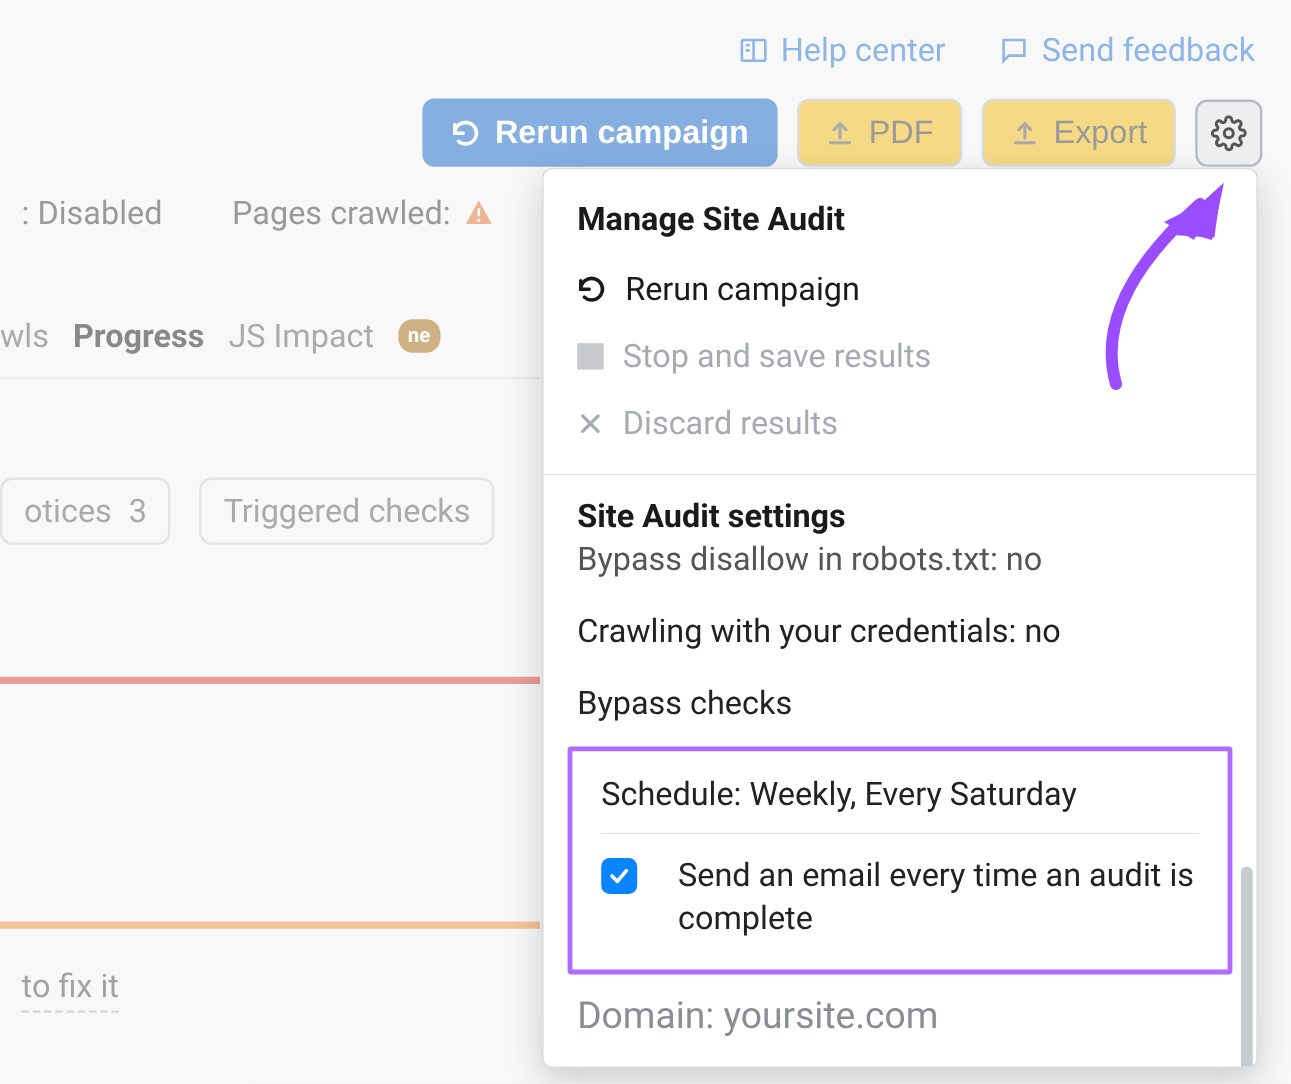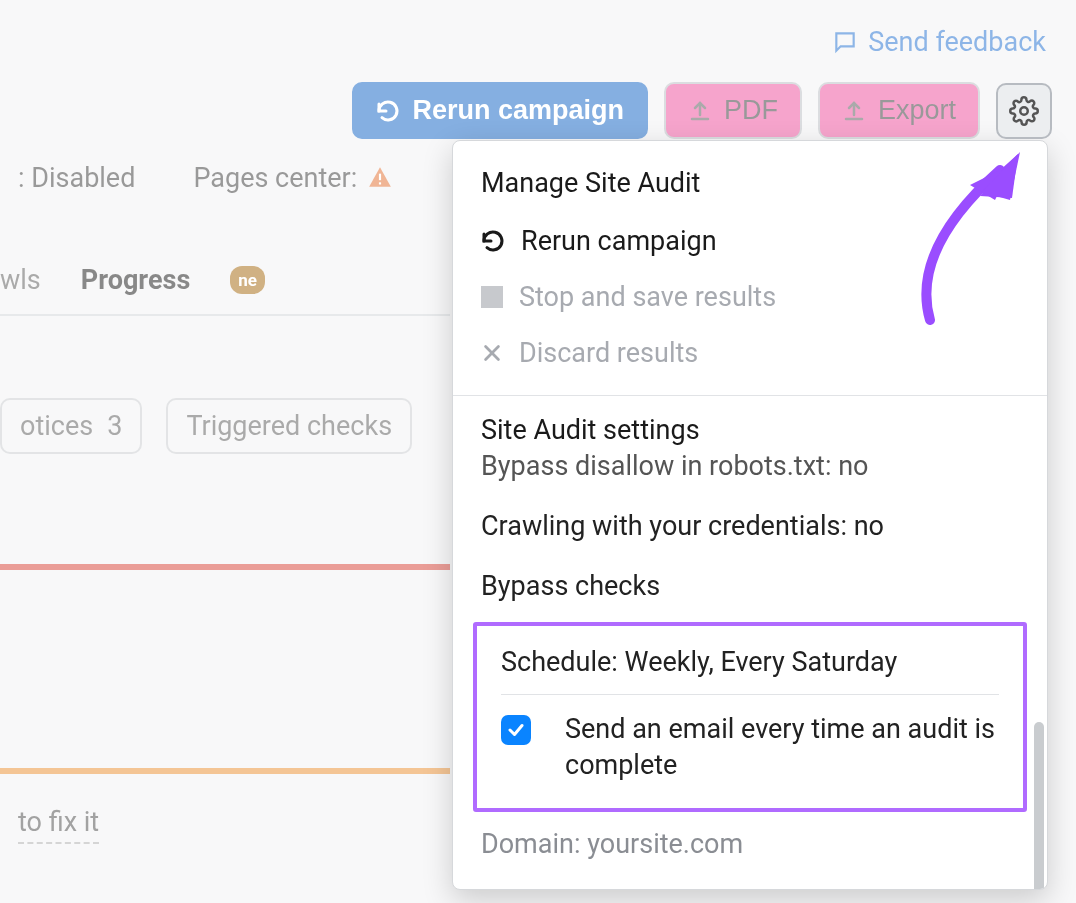--- a/index.html
+++ b/index.html
@@ -45,21 +45,21 @@
     padding-right: 24px;
     align-items:center;
   }
   .btn {
     display:flex; align-items:center; gap:12px;
     border-radius:10px;
     padding: 10px 22px;
     font-size: 27px;
     line-height:1;
     border:2px solid #b7bbc1;
-    background:#ec4899;
+    background:#eab308;
     color:#333;
     height:57px;
   }
   .btn.primary {
     background:#0a5ec2;
     border-color:#0a5ec2;
     color:#fff;
     font-weight:600;
   }
   .iconbtn {
@@ -73,21 +73,21 @@
   }
   
   .fadecontent {
     position:absolute;
     top: 150px; left:0; right:0; bottom:0;
     color:#333;
     font-size:27px;
   }
   .row1 { position:absolute; top:12px; left:0; display:flex; gap:28px; align-items:center; }
   .warnicon { color:#d94d1a; }
-  .tabs { position:absolute; top:114px; left:0; display:flex; gap:40px; align-items:center; border-bottom:2px solid #cfd2d6; padding-bottom:18px; width:450px;}
+  .tabs { position:absolute; top:114px; left:0; display:flex; gap:20px; align-items:center; border-bottom:2px solid #cfd2d6; padding-bottom:18px; width:450px;}
   .tabs .tab { color:#555; }
   .tabs .tab.active { color:#111; font-weight:700; }
   .newbadge { background:#a16207; color:#fff; font-size:17px; padding:4px 8px; border-radius:12px; font-weight:700; }
   .chips { position:absolute; top:248px; left:0; display:flex; gap:24px; }
   .chip { border:2px solid #c6c9cd; border-radius:10px; padding:10px 18px; color:#555; display:flex; gap:14px; align-items:center;}
   .redline { position:absolute; top:414px; left:0; width:450px; height:6px; background:#d53b2f; }
   .orangeline { position:absolute; top:618px; left:0; width:450px; height:6px; background:#e88a2a; }
   .fixtext { position:absolute; top:656px; left:18px; color:#444; border-bottom:2px dashed #aaa; padding-bottom:4px;}
   
   .panel {
@@ -98,21 +98,21 @@
     height: 750px;
     background:#fff;
     border:1px solid #d6d8db;
     border-radius:8px;
     box-shadow: 0 10px 30px rgba(0,0,0,0.18);
     z-index:10;
     display:flex;
     flex-direction:column;
     overflow:hidden;
   }
-  .panel h3 { font-size:27px; font-weight:400; color:#1a1a1a; padding: 26px 28px 14px; }
+  .panel h3 { font-size:27px; font-weight:700; color:#1a1a1a; padding: 26px 28px 14px; }
   .menuitem { display:flex; align-items:center; gap:16px; padding: 12px 28px; font-size:27px; }
   .menuitem.enabled { color:#1a1a1a; }
   .menuitem.disabled { color:#a7aab0; }
   .menuitem .sqicon { width:22px; height:22px; background:#c7c9cd; }
   .divider { height:1px; background:#e1e3e6; margin: 14px 0 0; }
   .settings {
     flex:1;
     overflow:hidden;
     position:relative;
   }
@@ -130,38 +130,49 @@
   .hl .settingline { border-bottom:1px solid #e1e3e6; padding:16px 0;}
   .hl .settingline:last-child { border-bottom:none;gap:34px; }
   .chkrow { display:flex; gap:18px; align-items:flex-start; }
   .chk {
     width:30px; height:30px; border-radius:7px;
     background:#0a84ff;
     flex-shrink:0;
     margin-top:4px;
     display:flex; align-items:center; justify-content:center;
   }
-  .domainline { color:#8a8d93; font-size:27px; padding-top:10px;}
+  .domainline { color:#8a8d93; font-size:31px; padding-top:10px;}
   .scrollbar {
     position:absolute; right:3px; top:272px; width:10px; height:178px;
     background:#c9cccf; border-radius:5px;
   }
   
   .arrow {
     position:absolute;
     z-index:15;
     pointer-events:none;
   }
 </style>
 </head>
 <body>
 
 <div class="bg">
 
   <div class="toplinks">
+    <a href="#">
+      <span class="icon">
+        <svg width="26" height="26" viewBox="0 0 24 24" fill="none" stroke="#1a6bce" stroke-width="2">
+            <rect x="3" y="4" width="18" height="16" rx="1"></rect>
+            <line x1="12" y1="4" x2="12" y2="20"></line>
+            <line x1="6" y1="8" x2="9" y2="8"></line>
+            <line x1="6" y1="12" x2="9" y2="12"></line>
+          </svg>
+      </span>
+      <span>Help center</span>
+    </a>
     <a href="#">
       <span class="icon">
         <svg width="26" height="26" viewBox="0 0 24 24" fill="none" stroke="#1a6bce" stroke-width="2">
             <path d="M4 4h16v12H8l-4 4V4z"></path>
           </svg>
       </span>
       <span>Send feedback</span>
     </a>
   </div>
 
@@ -202,33 +213,34 @@
             <path d="M19.4 15a1.65 1.65 0 0 0 .33 1.82l.06.06a2 2 0 1 1-2.83 2.83l-.06-.06a1.65 1.65 0 0 0-1.82-.33 1.65 1.65 0 0 0-1 1.51V21a2 2 0 0 1-4 0v-.09a1.65 1.65 0 0 0-1-1.51 1.65 1.65 0 0 0-1.82.33l-.06.06a2 2 0 1 1-2.83-2.83l.06-.06a1.65 1.65 0 0 0 .33-1.82 1.65 1.65 0 0 0-1.51-1H3a2 2 0 0 1 0-4h.09a1.65 1.65 0 0 0 1.51-1 1.65 1.65 0 0 0-.33-1.82l-.06-.06a2 2 0 1 1 2.83-2.83l.06.06a1.65 1.65 0 0 0 1.82.33h0a1.65 1.65 0 0 0 1-1.51V3a2 2 0 0 1 4 0v.09a1.65 1.65 0 0 0 1 1.51h0a1.65 1.65 0 0 0 1.82-.33l.06-.06a2 2 0 1 1 2.83 2.83l-.06.06a1.65 1.65 0 0 0-.33 1.82v0a1.65 1.65 0 0 0 1.51 1H21a2 2 0 0 1 0 4h-.09a1.65 1.65 0 0 0-1.51 1z"></path>
           </svg>
       </span>
     </button>
   </div>
 
   <div class="fadecontent">
     <div class="row1">
       <span style="margin-left:18px;">: Disabled</span>
       <span style="display:flex; align-items:center; gap:10px; margin-left:30px;">
-        <span>Pages center:</span>
+        <span>Pages crawled:</span>
         <span class="icon warnicon">
           <svg width="26" height="26" viewBox="0 0 24 24" fill="#e06a2a">
               <path d="M12 2 L22 20 H2 Z"></path>
               <rect x="11" y="8" width="2" height="6" fill="#fff"></rect>
               <rect x="11" y="16" width="2" height="2" fill="#fff"></rect>
             </svg>
         </span>
       </span>
     </div>
     <div class="tabs">
       <span class="tab">wls</span>
       <span class="tab active">Progress</span>
+      <span class="tab">JS Impact</span>
       <span class="newbadge">ne</span>
     </div>
     <div class="chips">
       <div class="chip">
         <span>otices</span>
         <span>3</span>
       </div>
       <div class="chip">
         <span>Triggered checks</span>
       </div>

